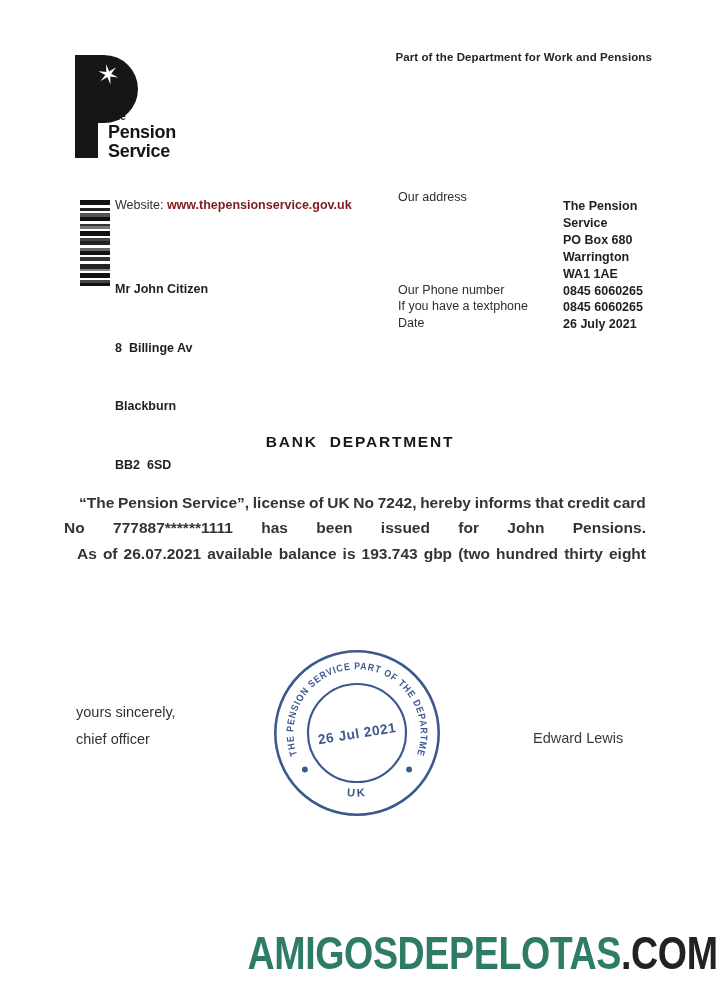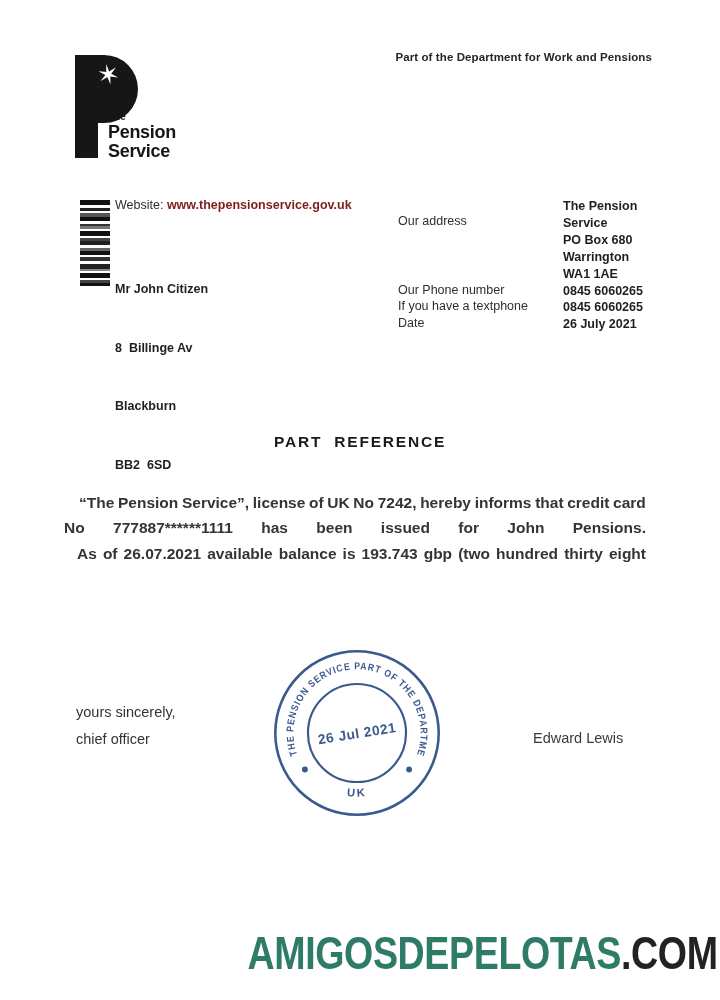--- a/index.html
+++ b/index.html
@@ -44,21 +44,21 @@
       #222 64px 69px, #888 69px 71px, #fff 71px 73px, #111 73px 78px, #fff 78px 80px,
       #444 80px 83px, #111 83px 86px);
   }
   .website-line { left: 115px; top: 198px; font-size: 12.5px; color: #2e2e2e; }
   .website-line b { color: #7f1d1d; }
   .recipient {
     left: 115px; top: 241px; font-size: 12.5px; font-weight: bold; color: #1f1f1f;
     line-height: 19.5px; white-space: pre;
   }
   .label { font-size: 12.5px; color: #2e2e2e; left: 398px; }
-  .lbl-address   { top: 214px; }
+  .lbl-address   { top: 190px; }
   .lbl-phone     { top: 283px; }
   .lbl-textphone { top: 299px; }
   .lbl-date      { top: 316px; }
   .values {
     left: 563px; top: 198px; width: 110px;
     font-size: 12.5px; font-weight: bold; color: #1f1f1f; line-height: 16.9px;
   }
 
   
   .title {
@@ -136,21 +136,21 @@
   <div>The Pension</div>
   <div>Service</div>
   <div>PO Box 680</div>
   <div>Warrington</div>
   <div>WA1 1AE</div>
   <div>0845 6060265</div>
   <div>0845 6060265</div>
   <div>26 July 2021</div>
 </div>
 
-<div class="abs title">PART REFERENCE</div>
+<div class="abs title">BANK DEPARTMENT</div>
 
 <div class="abs body-text">
   <div class="bline ind1">
       <span>“The</span>
       <span>Pension</span>
       <span>Service”,</span>
       <span>license</span>
       <span>of</span>
       <span>UK</span>
       <span>No</span>

